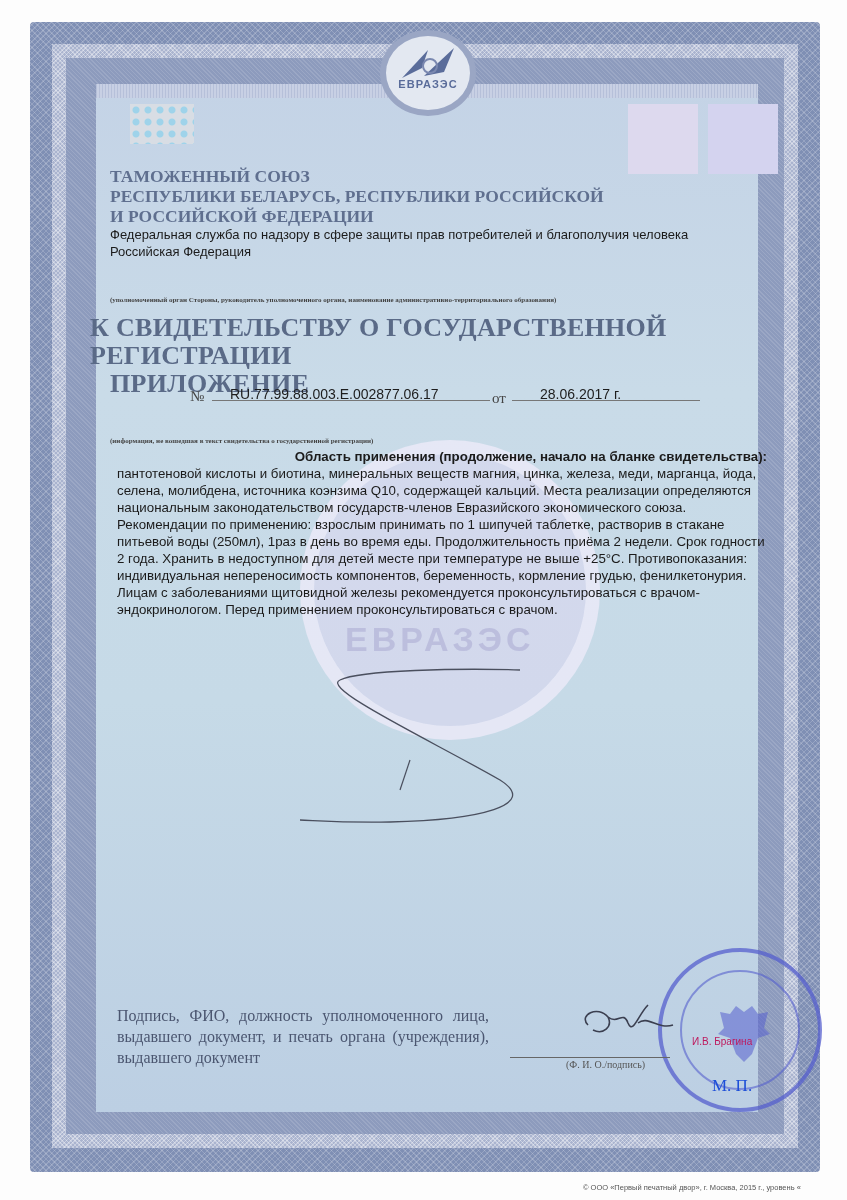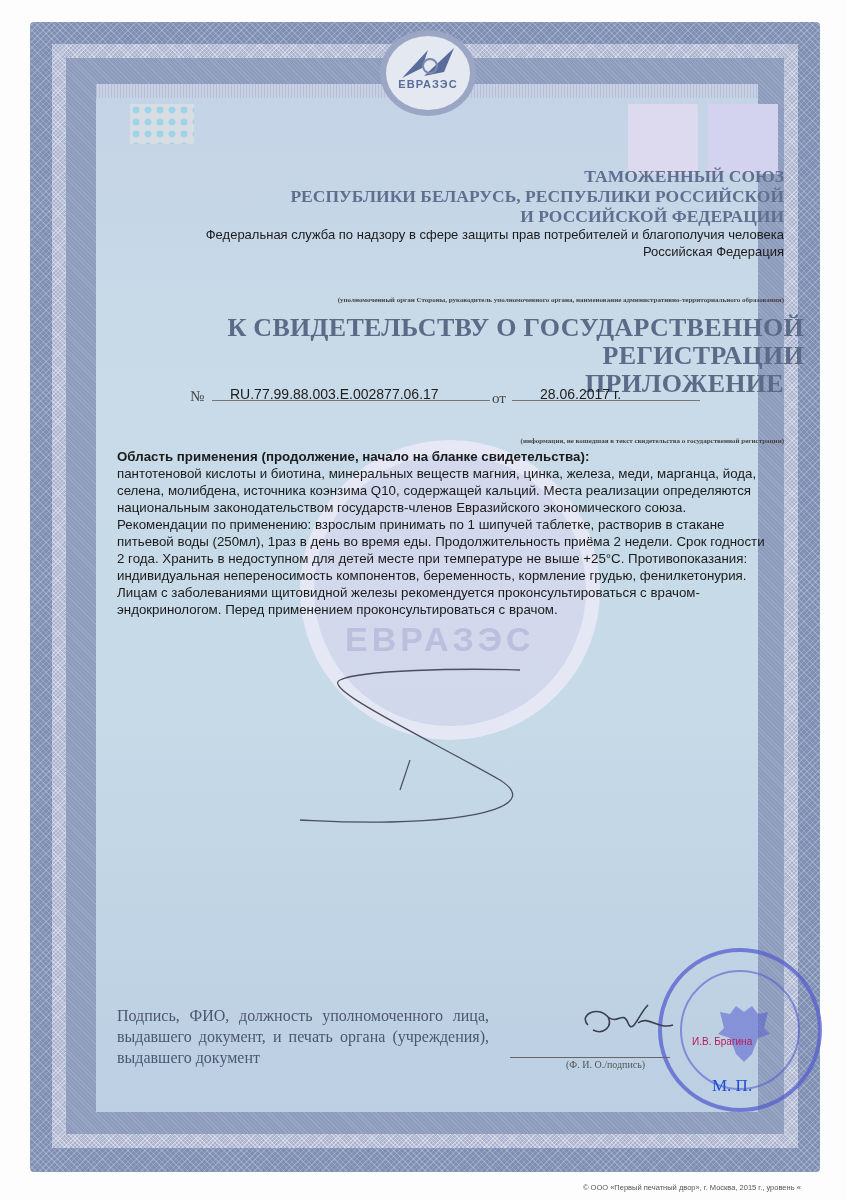--- a/index.html
+++ b/index.html
@@ -29,30 +29,30 @@
       #d8dde4;}
   .white-box1{position:absolute;left:628px;top:104px;width:70px;height:70px;background:#ddd9ee;}
   .white-box2{position:absolute;left:708px;top:104px;width:70px;height:70px;background:#d4d3ef;}
   .emblem{position:absolute;left:380px;top:30px;width:96px;height:86px;border-radius:50%;
     background:#e3e8f1;border:6px solid #9aa6c4;box-sizing:border-box;text-align:center;}
   .emblem-glyph{display:block;margin:10px auto 0;width:60px;height:34px;}
   .emblem-text{display:block;font-size:11px;font-weight:bold;color:#5a6c9a;letter-spacing:1px;margin-top:-2px;}
   .watermark-circle{position:absolute;left:300px;top:440px;width:300px;height:300px;border-radius:50%;
     background:rgba(220,215,240,0.55);border:14px solid rgba(240,240,250,0.65);box-sizing:border-box;}
   .watermark-text{position:absolute;left:345px;top:620px;font-size:34px;font-weight:bold;color:rgba(170,170,210,0.55);letter-spacing:4px;}
-  .hdr{position:absolute;left:124px;width:660px;text-align:right;}
+  .hdr{position:absolute;left:110px;width:660px;text-align:left;}
   .serif-title{font-family:"Liberation Serif",serif;font-weight:bold;color:#5f6f8f;font-size:17.5px;line-height:20px;}
   .sans-sub{font-size:13px;color:#1b1b1b;line-height:17px;}
   .tiny{font-family:"Liberation Serif",serif;font-size:7px;color:#444;font-weight:bold;}
   .big-title{font-family:"Liberation Serif",serif;font-weight:bold;color:#5a6a87;font-size:26px;line-height:28px;letter-spacing:0.3px;}
   .num-row{position:absolute;left:190px;top:386px;width:520px;height:22px;font-size:14px;color:#1d1d1d;}
   .num-row .lbl{font-family:"Liberation Serif",serif;color:#444;font-size:15px;position:absolute;}
   .num-row .line{position:absolute;border-bottom:1px solid #777;}
   .body-text{position:absolute;left:117px;top:448px;width:650px;font-size:13.3px;line-height:17px;color:#1b1b1b;}
-  .body-text .head{font-weight:bold;}
+  .body-text .head{font-weight:bold;text-align:right;}
   .sign-block{position:absolute;left:117px;top:1005px;width:372px;font-family:"Liberation Serif",serif;font-size:16px;line-height:21px;color:#4b5670;text-align:justify;}
   .sign-line{position:absolute;left:510px;top:1057px;width:160px;border-top:1px solid #666;}
   .sign-caption{position:absolute;left:566px;top:1059px;font-family:"Liberation Serif",serif;font-size:10px;color:#555;}
   .sign-name{position:absolute;left:692px;top:1036px;font-size:10px;color:#be185d;}
   .mp{position:absolute;left:712px;top:1076px;font-family:"Liberation Serif",serif;font-size:17px;color:#1d4ed8;}
   .stamp{position:absolute;left:658px;top:948px;width:164px;height:164px;border-radius:50%;border:4px solid rgba(85,95,205,0.75);box-sizing:border-box;}
   .stamp-inner{position:absolute;left:18px;top:18px;width:120px;height:120px;border-radius:50%;border:2px solid rgba(85,95,205,0.6);box-sizing:border-box;}
   .stamp-eagle{position:absolute;left:34px;top:32px;width:56px;height:60px;}
   .footer{position:absolute;left:583px;top:1183px;font-size:7.5px;color:#555;white-space:nowrap;}
   svg.sig{position:absolute;}

